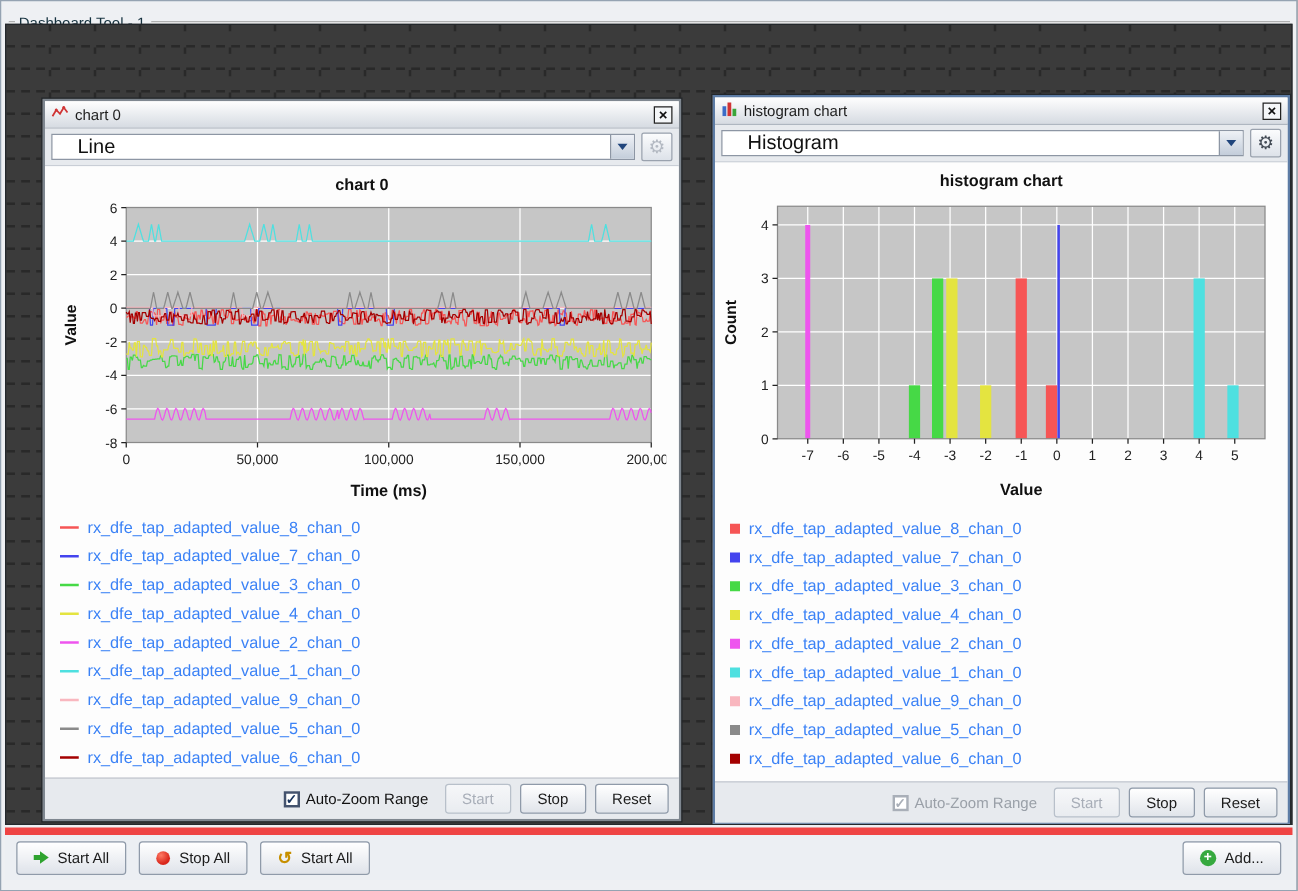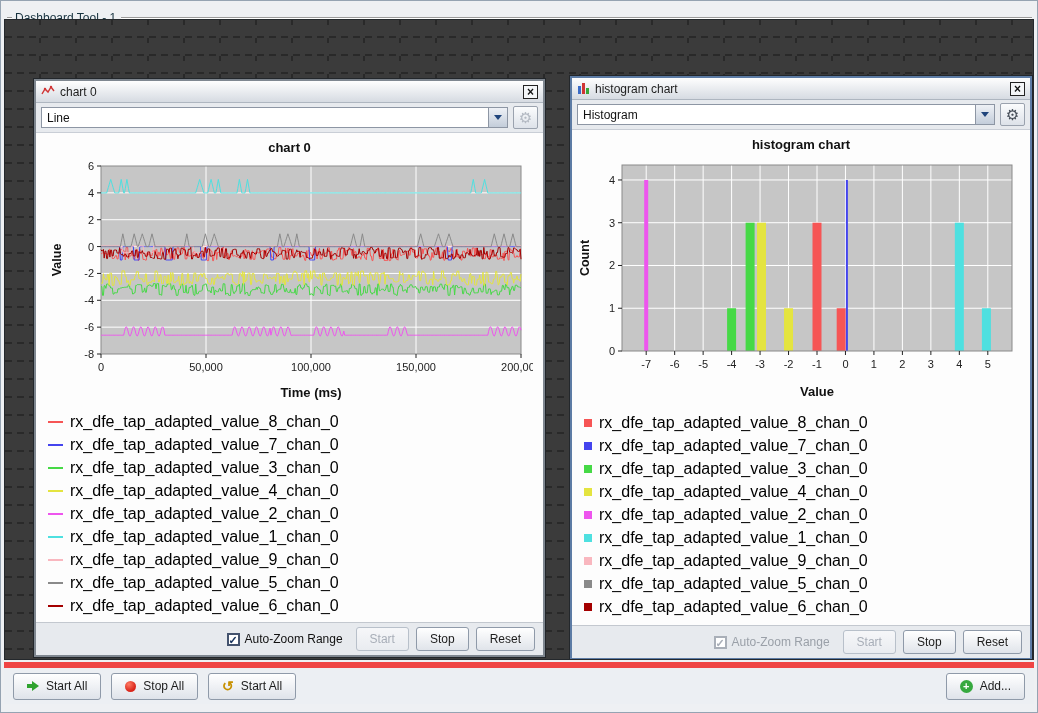--- a/index.html
+++ b/index.html
@@ -22,33 +22,33 @@
   
   .frame { position:absolute; display:flex; flex-direction:column; background:#f2f3f5; }
   .frame.line-frame { left:29px; top:59px; width:511px; height:578px; border:2px solid #7f8790; outline:1px solid #23272b; }
   .frame.hist-frame { left:565px; top:56px; width:462px; height:584px; border:2px solid #5d7ca5; outline:1px solid #23272b; }
 
   .frame-titlebar { height:22px; flex:0 0 22px; background:linear-gradient(#fefefe,#d6dbe2); border-bottom:1px solid #aeb6c0; display:flex; align-items:center; gap:5px; padding:0 5px; }
   .frame-title { font-size:12px; color:#1d1d1d; white-space:nowrap; }
   .close-box { margin-left:auto; width:15px; height:14px; border:1px solid #222; background:#f4f6f8; color:#111; font-size:12px; font-weight:bold; line-height:12px; text-align:center; cursor:default; }
 
   .frame-toolbar { height:30px; flex:0 0 30px; background:#e7eaee; border-bottom:1px solid #c9ced6; display:flex; align-items:center; gap:5px; padding:0 5px; }
-  .combo { flex:1; height:21px; background:#ffffff; border:1px solid #8d96a4; display:flex; align-items:center; font-size:12px; color:#111; padding-left:5px; }
+  .combo { flex:1; height:21px; background:#ffffff; border:1px solid #8d96a4; display:flex; align-items:center; font-size:16px; color:#111; padding-left:20px; }
   .combo-arrow { margin-left:auto; width:19px; height:100%; background:linear-gradient(#eef1f6,#c3cdda); border-left:1px solid #8d96a4; display:flex; align-items:center; justify-content:center; }
   .tri-down { width:0; height:0; border-left:4px solid transparent; border-right:4px solid transparent; border-top:5px solid #20457c; }
   .gear-btn { width:25px; height:23px; border:1px solid #9aa2ae; border-radius:2px; background:linear-gradient(#fbfcfd,#dde2e9); display:flex; align-items:center; justify-content:center; padding:0; }
   .gear { font-size:15px; line-height:15px; color:#434b55; }
   .gear.dim { color:#b3b9c2; }
 
   .frame-content { flex:1 1 auto; background:#fdfdfd; display:flex; flex-direction:column; overflow:hidden; }
   .chart-title { text-align:center; font-weight:bold; font-size:13px; color:#111; margin:7px 0 1px; }
   svg.chart { display:block; margin:0 auto; overflow:hidden; }
 
   .legend { padding:6px 0 0 12px; }
-  .legend-row { display:flex; align-items:center; gap:7px; height:23px; font-size:16px; color:#000000; }
+  .legend-row { display:flex; align-items:center; gap:7px; height:23px; font-size:13px; color:#3b82f6; }
   .legend-line { width:15px; height:2px; flex:0 0 15px; }
   .legend-square { width:8px; height:8px; flex:0 0 8px; }
 
   .frame-bottom { flex:0 0 33px; background:#e7eaee; border-top:1px solid #c3c8cf; display:flex; align-items:center; justify-content:flex-end; gap:7px; padding:0 8px; }
   .checkbox-wrap { display:flex; align-items:center; gap:5px; font-size:12px; color:#111; margin-right:6px; }
   .checkbox { width:13px; height:13px; background:#fff; border:2px solid #44536e; color:#16325c; font-size:11px; font-weight:bold; line-height:10px; text-align:center; }
   .checkbox-wrap.disabled { color:#9aa0a8; }
   .checkbox-wrap.disabled .checkbox { border-color:#a9afb8; color:#a9afb8; }
 
   .btn { height:24px; padding:0 13px; font-size:12px; color:#1c1c1c; background:linear-gradient(#ffffff,#e0e4ea); border:1px solid #8f9aa9; border-radius:3px; font-family:"Liberation Sans",sans-serif; }

